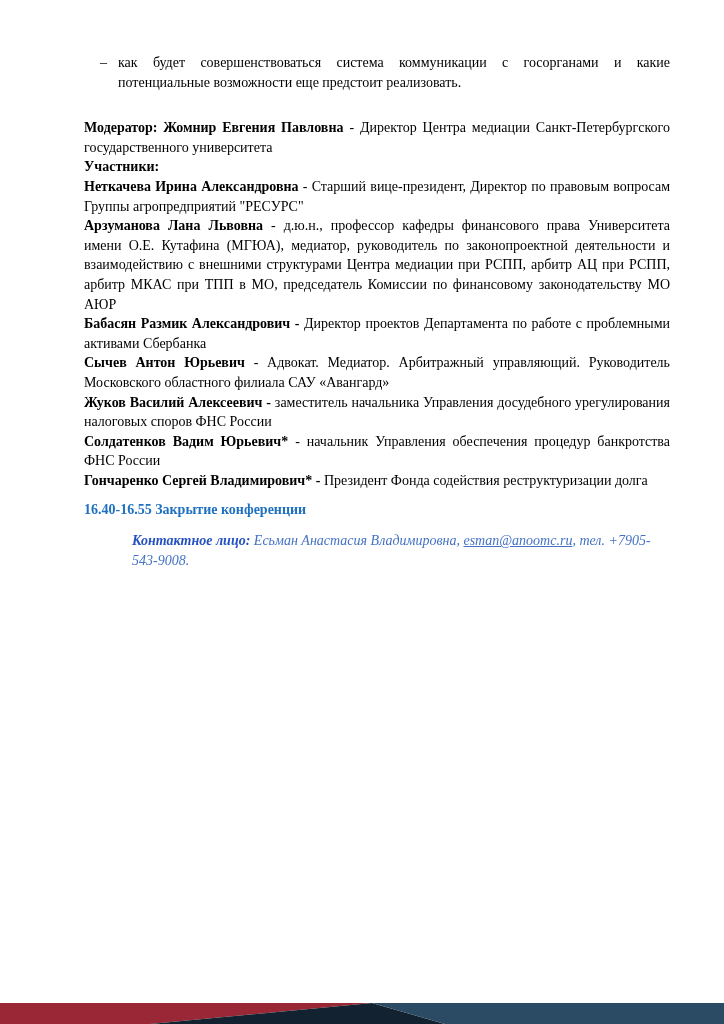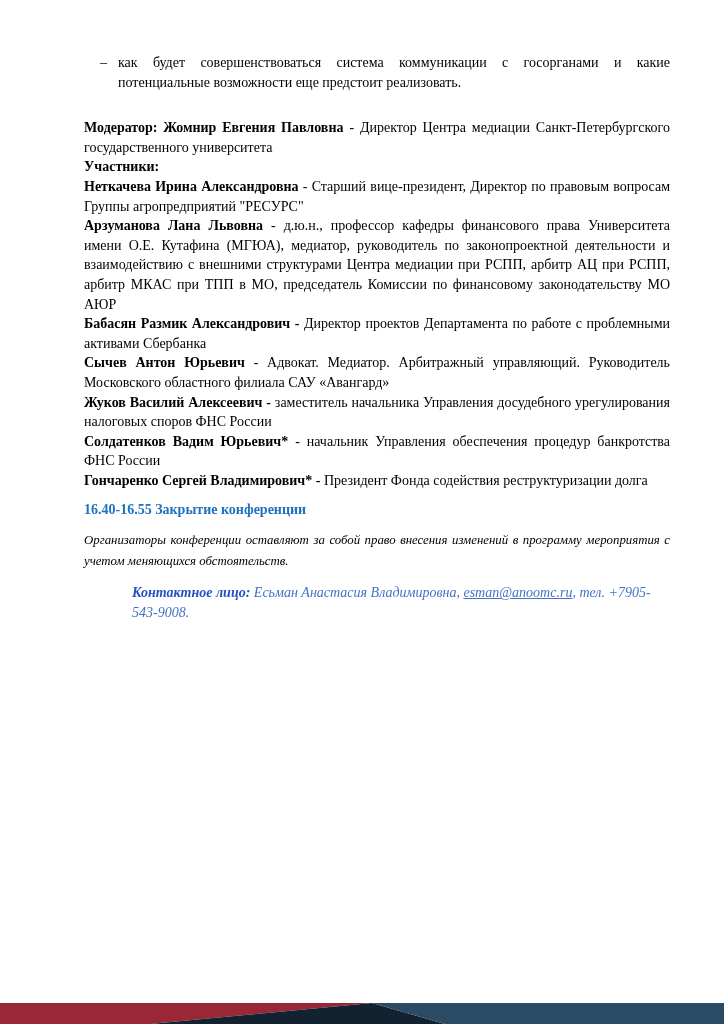--- a/index.html
+++ b/index.html
@@ -96,21 +96,20 @@
     <p class="body-text"><b>Арзуманова Лана Львовна</b><span> - д.ю.н., профессор кафедры финансового права Университета имени О.Е. Кутафина (МГЮА), медиатор, руководитель по законопроектной деятельности и взаимодействию с внешними структурами Центра медиации при РСПП, арбитр АЦ при РСПП, арбитр МКАС при ТПП в МО, председатель Комиссии по финансовому законодательству МО АЮР</span></p>
     <p class="body-text"><b>Бабасян Размик Александрович -</b><span> Директор проектов Департамента по работе с проблемными активами Сбербанка</span></p>
     <p class="body-text"><b>Сычев Антон Юрьевич</b><span> - Адвокат. Медиатор. Арбитражный управляющий. Руководитель Московского областного филиала САУ «Авангард»</span></p>
     <p class="body-text"><b>Жуков Василий Алексеевич -</b><span> заместитель начальника Управления досудебного урегулирования налоговых споров ФНС России</span></p>
     <p class="body-text"><b>Солдатенков Вадим Юрьевич*</b><span>  - начальник Управления обеспечения процедур банкротства ФНС России</span></p>
     <p class="body-text"><b>Гончаренко Сергей Владимирович* -</b><span> Президент Фонда содействия реструктуризации долга</span></p>
 
     <p class="closing-heading" style="color:#1E70C1;">16.40-16.55 Закрытие конференции</p>
 
 
-    <p class="disclaimer">Организаторы конференции оставляют за собой право внесения изменений в программу мероприятия с учетом меняющихся обстоятельств.</p>
 
     <p class="contact">
       <span class="label" style="color:#2450C0;">Контактное лицо:</span><span style="color:#4472C4;"> Есьман Анастасия Владимировна, </span><a href="#" style="color:#4472C4;">esman@anoomc.ru</a><span style="color:#4472C4;">, тел. +7905-543-9008.</span>
     </p>
 
   </div>
 
   <svg class="footer-deco" viewBox="0 0 724 21" preserveAspectRatio="none">
     <polygon points="0,0 372,0 150,21 0,21" fill="#992736"></polygon>
     <polygon points="372,0 445,21 150,21" fill="#132230"></polygon>

